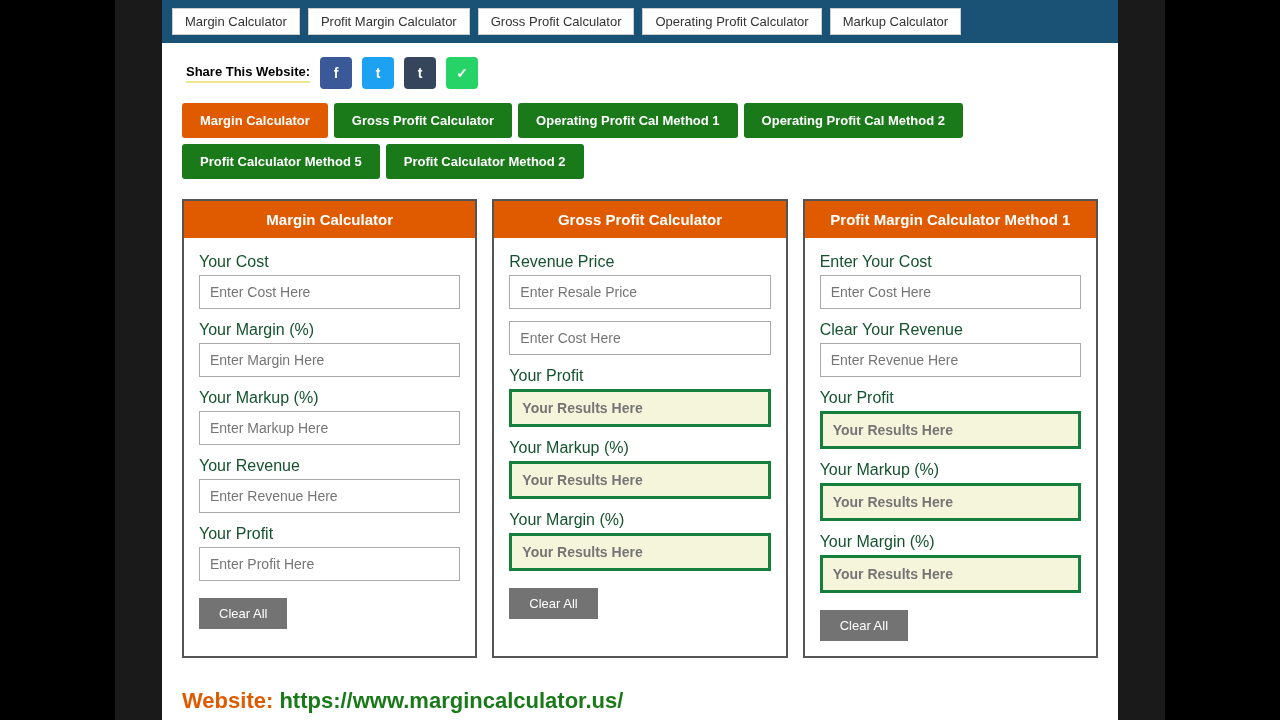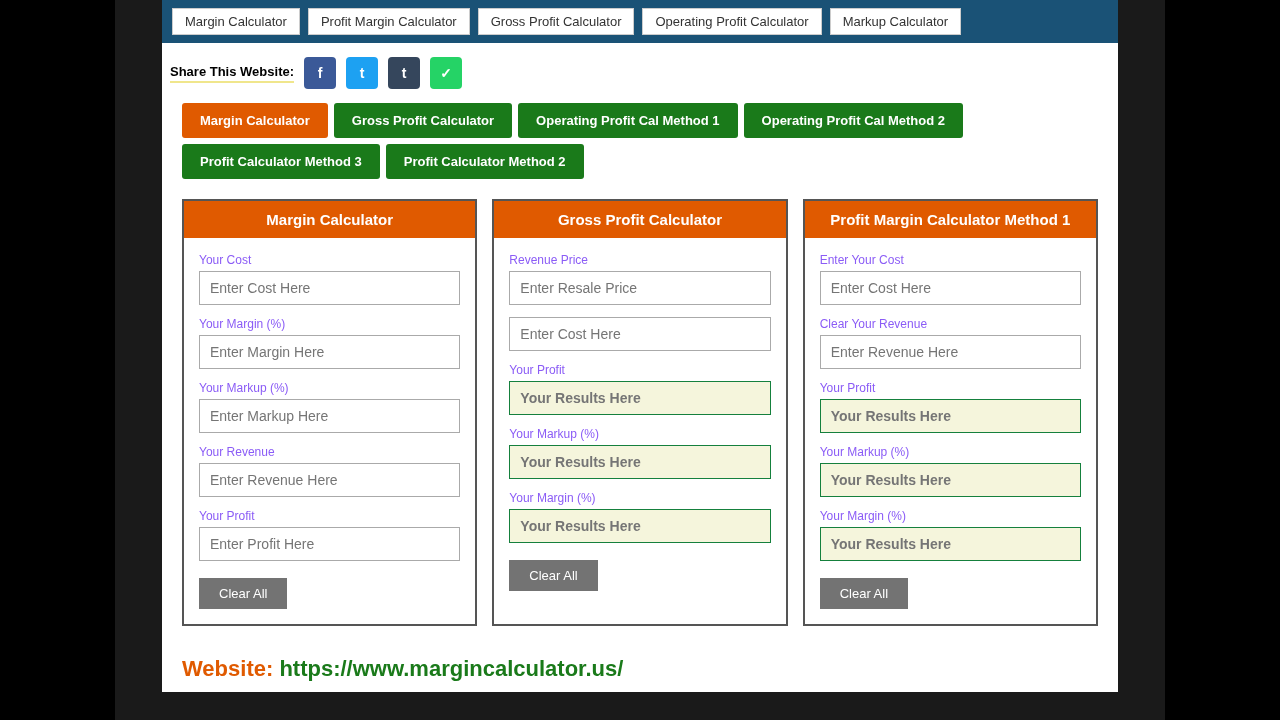--- a/index.html
+++ b/index.html
@@ -28,21 +28,21 @@
       background: #fff;
       border: 1px solid #ccc;
       padding: 5px 12px;
       font-size: 13px;
       cursor: pointer;
       color: #333;
     }
 
     
     .share-row {
-      padding: 14px 8px;
+      padding: 14px 24px;
       display: flex;
       align-items: center;
       gap: 10px;
     }
     .share-label {
       font-size: 13px;
       font-weight: bold;
       border-bottom: 2px solid #f0e68c;
       padding-bottom: 2px;
     }
@@ -107,37 +107,37 @@
       padding: 10px;
       margin-bottom: 15px;
     }
     .calc-card-body {
       padding: 0 15px;
     }
     .field-group {
       margin-bottom: 12px;
     }
     .field-label {
-      font-size: 12px;
-      color: #8b5cf6;
+      font-size: 16px;
+      color: #14532d;
       margin-bottom: 4px;
     }
     .field-input {
       width: 100%;
       padding: 8px 10px;
       border: 1px solid #aaa;
       font-size: 14px;
       color: #888;
       outline: none;
     }
     .field-input.result-field {
       background: #f5f5dc;
       color: #e05a00;
       font-weight: bold;
-      border: 1px solid #15803d;
+      border: 3px solid #15803d;
     }
     .clear-btn {
       background: #737373;
       color: #fff;
       border: none;
       padding: 8px 20px;
       font-size: 13px;
       cursor: pointer;
       margin-top: 5px;
       margin-left: 15px;
@@ -180,21 +180,21 @@
     <button class="social-btn tw">t</button>
     <button class="social-btn tm">t</button>
     <button class="social-btn wa">✓</button>
   </div>
 
   <div class="calc-nav">
     <button class="calc-nav-btn active">Margin Calculator</button>
     <button class="calc-nav-btn">Gross Profit Calculator</button>
     <button class="calc-nav-btn">Operating Profit Cal Method 1</button>
     <button class="calc-nav-btn">Operating Profit Cal Method 2</button>
-    <button class="calc-nav-btn">Profit Calculator Method 3</button>
+    <button class="calc-nav-btn">Profit Calculator Method 5</button>
     <button class="calc-nav-btn">Profit Calculator Method 2</button>
   </div>
 
   <div class="calculators-row">
 
     <div class="calc-card">
       <div class="calc-card-header">Margin Calculator</div>
       <div class="calc-card-body">
         <div class="field-group">
           <div class="field-label">Your Cost</div>

